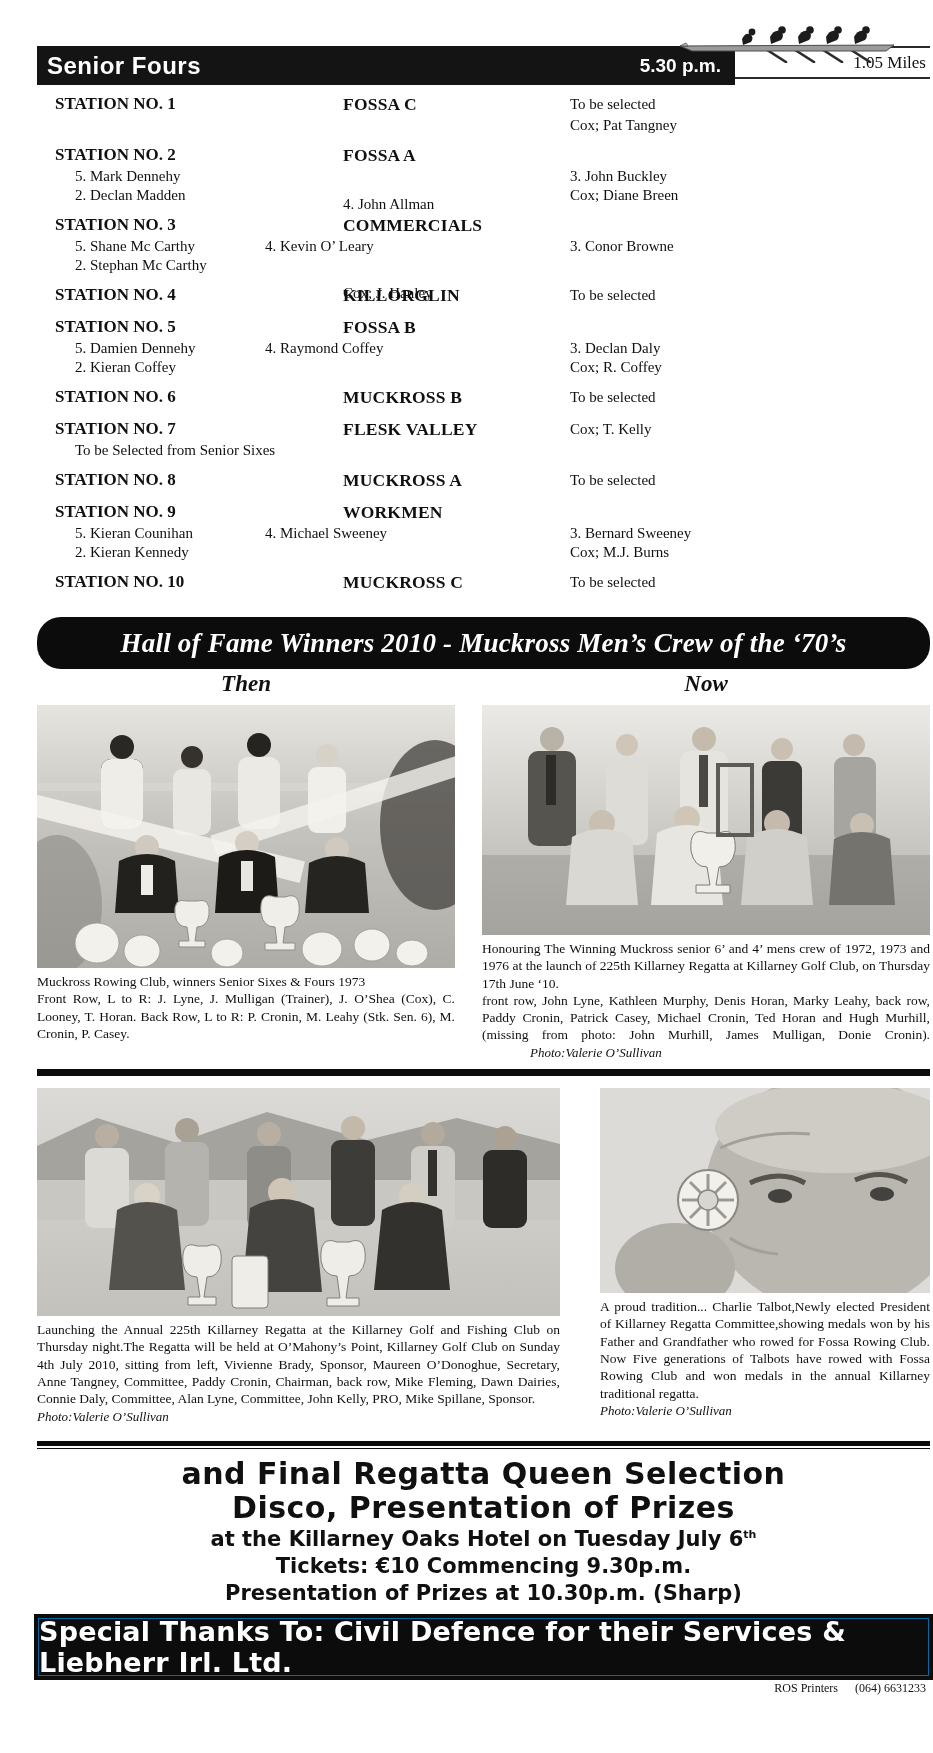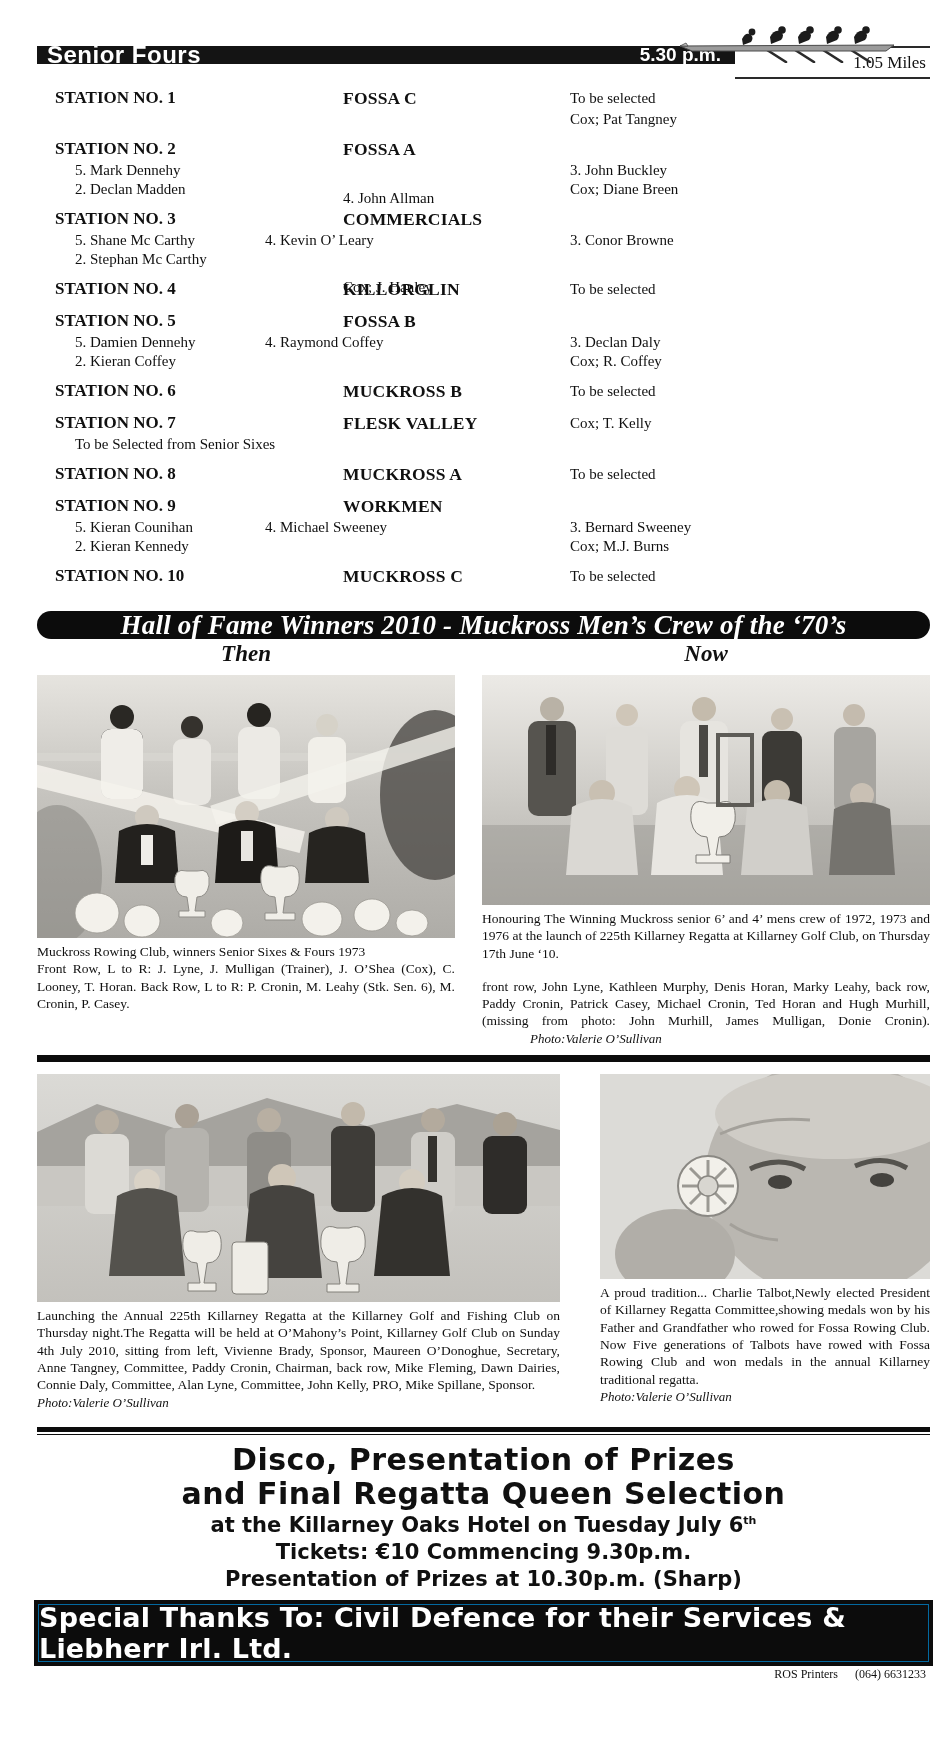--- a/index.html
+++ b/index.html
@@ -2,21 +2,21 @@
 <html><head>
 <meta charset="utf-8">
 <style>
   html,body{margin:0;padding:0;background:#fff;}
   .page{position:relative;width:933px;height:1753px;background:#fff;overflow:hidden;
         font-family:"Liberation Serif",serif;color:#101010;}
   .content{margin:0 3px 0 37px;}
 
   
   .header-row{display:flex;margin-top:46px;position:relative;}
-  .title-bar{width:698px;height:18px;background:#141414;color:#fff;display:flex;align-items:center;
+  .title-bar{width:698px;height:39px;background:#141414;color:#fff;display:flex;align-items:center;
              font-family:"Liberation Sans",sans-serif;font-weight:bold;}
   .title-bar .race-title{font-size:24px;padding-left:10px;letter-spacing:.5px;}
   .title-bar .race-time{font-size:19px;margin-left:auto;padding-right:14px;}
   .distance-seg{flex:1;height:29px;border-top:2px solid #2a2a2a;border-bottom:2px solid #2a2a2a;
                 position:relative;display:flex;align-items:center;justify-content:flex-end;
                 font-size:17px;padding-right:4px;}
   .boat-art{position:absolute;right:28px;top:-31px;}
 
   
   .stations{margin-top:6px;}
@@ -24,21 +24,21 @@
   .st-head{position:relative;height:23px;}
   .st-head span{position:absolute;white-space:nowrap;top:0;}
   .st-label{left:18px;font-weight:bold;font-size:17px;}
   .st-club{left:306px;font-weight:bold;font-size:17.5px;letter-spacing:.2px;}
   .st-right{left:533px;font-size:15px;top:2px !important;}
   .st-row{position:relative;height:19px;font-size:15px;}
   .st-row span{position:absolute;white-space:nowrap;top:0;}
   .c-a{left:38px;} .c-b{left:228px;} .c-bx{left:306px;margin-top:28px;} .c-c{left:533px;}
 
   
-  .hof-banner{margin-top:22px;height:28px;background:#0c0c0c;border-radius:24px;color:#fff;
+  .hof-banner{margin-top:22px;height:52px;background:#0c0c0c;border-radius:24px;color:#fff;
               display:flex;align-items:center;justify-content:center;
               font-style:italic;font-weight:bold;font-size:27px;letter-spacing:.2px;}
   .then-now{display:flex;margin-top:2px;height:30px;}
   .then-now .tn-left{width:418px;text-align:center;font-weight:bold;font-style:italic;font-size:23px;}
   .then-now .tn-gap{width:27px;}
   .then-now .tn-right{width:448px;text-align:center;font-weight:bold;font-style:italic;font-size:23px;}
 
   
   .photo-row{display:flex;align-items:flex-start;}
   .pr1{margin-top:4px;}
@@ -323,21 +323,21 @@
               <path d="M352 134 q28 -14 56 0 l5 66 h-66 z" fill="#75736e"></path>
           </g>
 
           <g fill="#f1efe9" stroke="#7d7b76" stroke-width="1">
             <path d="M225 128 q-18 -7 -16 18 q3 16 16 16 l3 18 h-14 v8 h34 v-8 h-14 l3 -18 q13 0 16 -16 q2 -25 -16 -18 z"></path>
           </g>
 
           <rect x="236" y="60" width="34" height="70" fill="none" stroke="#5d5b56" stroke-width="4"></rect>
         </svg>
         <p class="cap just">Honouring The Winning Muckross senior 6’ and 4’ mens crew  of 1972, 1973 and 1976 at the launch of 225th Killarney Regatta at Killarney Golf Club, on Thursday 17th June ‘10.</p>
-        <p class="cap just" style="margin-top:16px;">
+        <p class="cap just" style="margin-top:0;">
           <span>front row, John Lyne, Kathleen Murphy, Denis Horan, Marky Leahy, back row, Paddy Cronin, Patrick Casey, Michael Cronin, Ted Horan and Hugh Murhill, (missing from photo: John Murhill, James Mulligan, Donie Cronin).</span>
           <i class="credit-inline">Photo:Valerie O’Sullivan</i>
         </p>
       </div>
     </div>
 
     <div class="thick-rule"></div>
 
     <div class="photo-row pr2">
       <div class="left-col">
@@ -406,22 +406,22 @@
             <circle cx="108" cy="112" r="10" fill="#d8d6d0" stroke="#8a8883" stroke-width="1.5"></circle>
           </g>
         </svg>
         <p class="cap just">A proud tradition... Charlie Talbot,Newly elected President of Killarney Regatta Committee,showing medals won by his Father and Grandfather who rowed for Fossa Rowing Club. Now Five generations of Talbots have rowed with Fossa Rowing Club and won medals in the annual Killarney traditional regatta.</p>
         <div class="credit-line">Photo:Valerie O’Sullivan</div>
       </div>
     </div>
 
     <div class="disco-rule"></div>
     <div class="disco">
+      <div class="big">and Final Regatta Queen Selection</div>
       <div class="big">Disco, Presentation of Prizes</div>
-      <div class="big">and Final Regatta Queen Selection</div>
       <div class="mid"><span>at the Killarney Oaks Hotel on Tuesday July 6</span><sup>th</sup></div>
       <div class="mid">Tickets: €10  Commencing 9.30p.m.</div>
       <div class="mid">Presentation of Prizes at 10.30p.m. (Sharp)</div>
     </div>
 
     <div class="thanks">Special Thanks To: Civil Defence for their Services &amp; Liebherr Irl. Ltd.</div>
 
     <div class="printer">
       <span>ROS Printers</span>
       <span>(064) 6631233</span>

